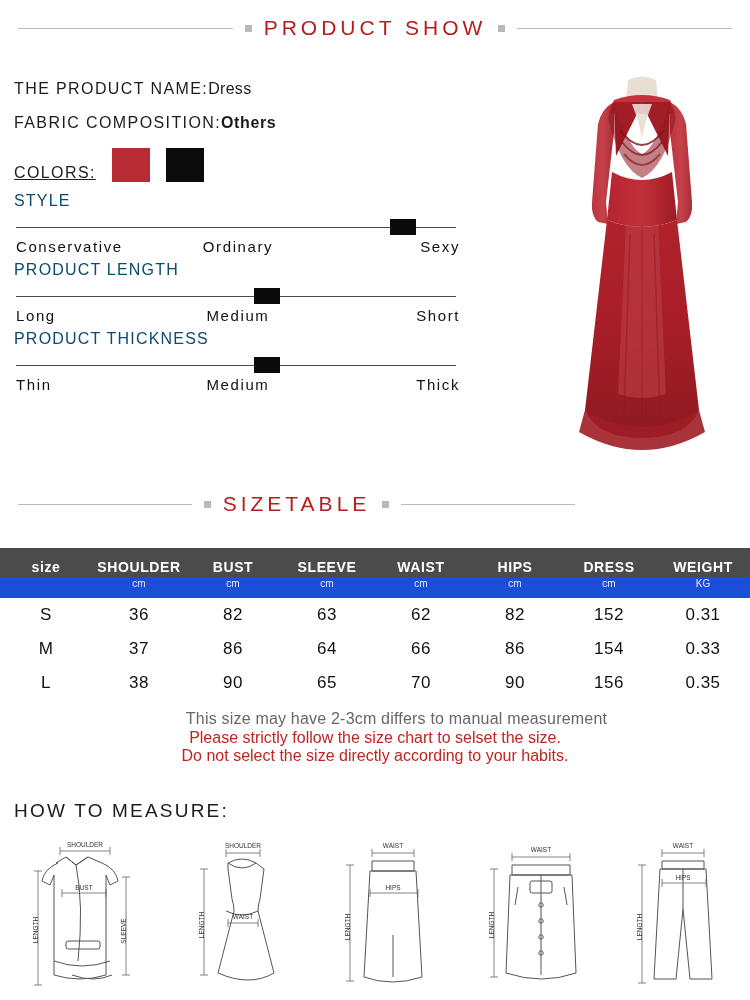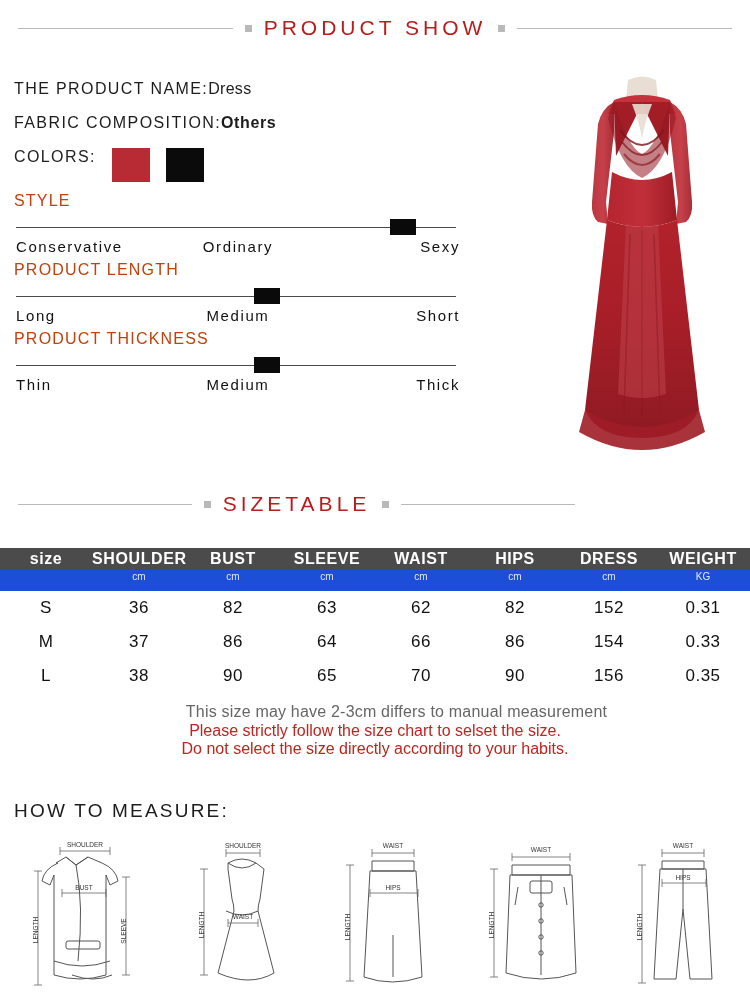--- a/index.html
+++ b/index.html
@@ -30,28 +30,28 @@
   
   .info {
     position: absolute; left: 14px; top: 80px; width: 448px;
   }
   .info .row-text {
     font-size: 16px; letter-spacing: 1.4px; color: #1c1c1c; margin-bottom: 16px;
   }
   .info .row-text b { font-weight: 700; letter-spacing: 0.6px; }
   .info .row-text .val { letter-spacing: 0.3px; }
 
-  .colors-row { display: flex; align-items: flex-start; gap: 16px; margin-bottom: 10px; }
+  .colors-row { display: flex; align-items: flex-end; gap: 16px; margin-bottom: 10px; text-decoration: underline; }
   .colors-label { font-size: 16px; letter-spacing: 1.4px; }
   .swatch { width: 38px; height: 34px; display: inline-block; }
   .swatch.red { background: #b82b34; }
   .swatch.black { background: #0b0b0b; }
 
   .attr { margin-bottom: 6px; }
-  .attr-title { font-size: 16px; letter-spacing: 1.2px; color: #c2410c; margin-bottom: 6px; }
+  .attr-title { font-size: 16px; letter-spacing: 1.2px; color: #0c4a6e; margin-bottom: 6px; }
   .scale {
     position: relative; height: 22px; margin: 0 6px 0 2px;
   }
   .scale .bar {
     position: absolute; left: 0; right: 0; top: 11px; height: 1px; background: #4a4a4a;
   }
   .scale .marker {
     position: absolute; top: 3px; width: 26px; height: 16px; background: #0a0a0a;
     transform: translateX(-50%);
   }
@@ -67,21 +67,21 @@
   .hero {
     position: absolute; right: 18px; top: 74px; width: 180px; height: 400px;
   }
   .hero svg { display: block; }
 
   
   .table-wrap { position: absolute; left: 0; top: 548px; width: 750px; }
   table.size-table { width: 750px; border-collapse: collapse; table-layout: fixed; }
   table.size-table thead tr.hdr { background: #4b4b4b; color: #fff; }
   table.size-table thead tr.hdr th {
-    font-size: 16px; font-weight: 700; padding: 2px 0 2px; letter-spacing: 0.6px;
+    font-size: 14px; font-weight: 700; padding: 11px 0 2px; letter-spacing: 0.6px;
   }
   table.size-table thead tr.units td {
     background: #1d4ed8; color: #e9e9e9; font-size: 10px; padding-bottom: 9px;
     text-align: center;
   }
   table.size-table thead th.size-col { font-size: 15px; letter-spacing: 3px; font-weight: 400; }
   table.size-table tbody td {
     text-align: center; font-size: 17px; color: #111; padding: 7px 0; letter-spacing: 0.5px;
   }
   table.size-table tbody td.size-cell { font-size: 17px; }

